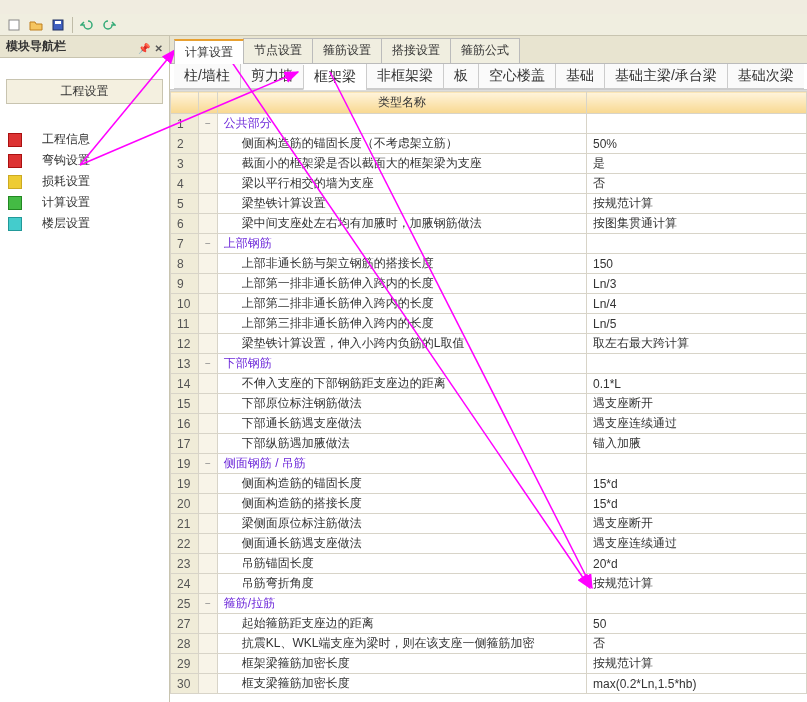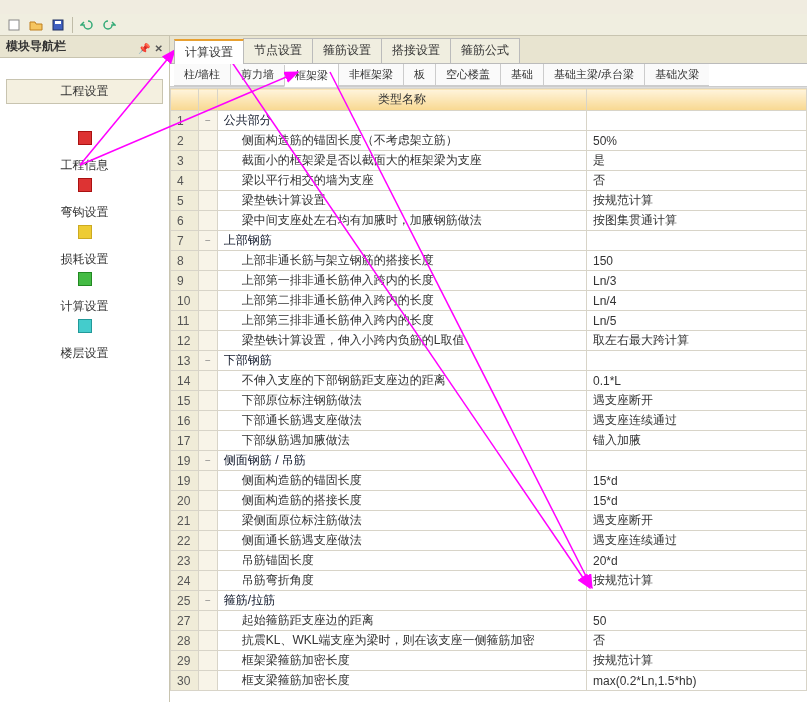--- a/index.html
+++ b/index.html
@@ -64,24 +64,23 @@
     cursor: pointer;
   }
   .tree {
     flex: 1;
     overflow: auto;
     padding: 4px 4px;
   }
   .tree-item {
     display: flex;
     align-items: center;
-    gap: 12px;
+    gap: 20px;
     padding: 2px 4px;
     cursor: pointer;
-    flex-direction: column;
   }
   .tree-icon { width:14px; height:14px; display:inline-block; }
   .ico-red { background:#d33; border:1px solid #a11; }
   .ico-yel { background:#ec3; border:1px solid #ca2; }
   .ico-grn { background:#4b4; border:1px solid #282; }
   .ico-cyn { background:#4cc; border:1px solid #299; }
   .ico-ora { background:#e96; border:1px solid #c64; }
   .right-panel {
     flex: 1;
     display: flex;
@@ -117,21 +116,21 @@
     border-bottom: 1px solid #ccc;
     padding-left: 4px;
   }
   .tab2 {
     padding: 3px 10px;
     border: 1px solid #ccc;
     border-top: none;
     border-right: none;
     background: #fafafa;
     cursor: pointer;
-    font-size:11px;
+    font-size:14px;
   }
   .tab2:first-child { border-left:none; }
   .tab2.active {
     background: #fff;
     border-bottom: 1px solid #fff;
     position: relative;
     top:1px;
     font-weight: normal;
   }
   .grid-wrap {
@@ -165,21 +164,21 @@
     width: 28px;
     color: #555;
   }
   .toggle-cell {
     width: 16px;
     background: #f8f4e8;
     text-align: center;
     color: #888;
     font-size: 10px;
   }
-  .group-row td.group-label { color: #0f172a; }
+  .group-row td.group-label { color: #6d28d9; }
   .indent { padding-left: 24px !important; }
   .val-col { width: 220px; }
   .hl-cell { background: #ffe060; }
   svg.overlay {
     position: absolute;
     top: 0; left: 0;
     pointer-events: none;
   }
 </style>
 </head>

